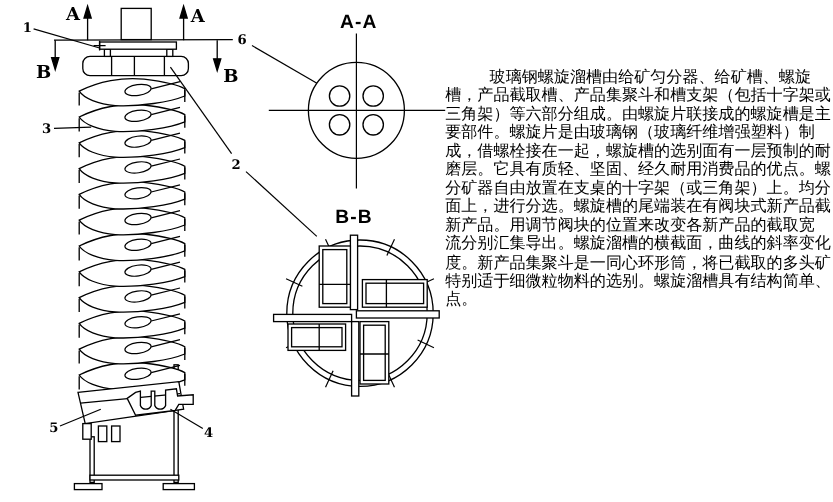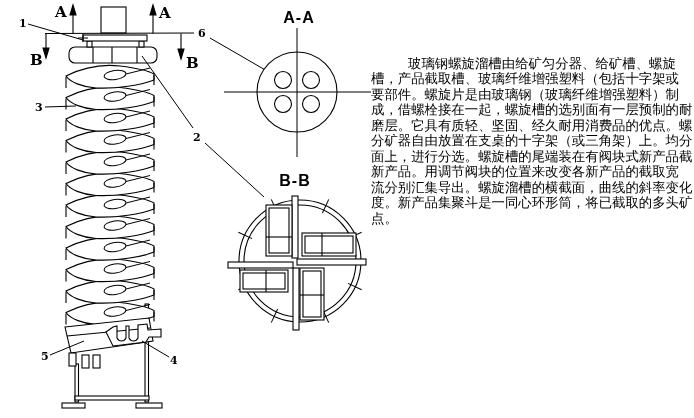--- a/index.html
+++ b/index.html
@@ -171,26 +171,28 @@
       <text class="cad-digit" x="193" y="141">2</text>
       <text class="cad-digit" x="35" y="111">3</text>
       <text class="cad-digit" x="170" y="364">4</text>
       <text class="cad-digit" x="41" y="360">5</text>
       <text class="cad-digit" x="198" y="37">6</text>
     </g>
   </svg>
 
   <div class="article">
     <div class="ln first">玻璃钢螺旋溜槽由给矿匀分器、给矿槽、螺旋</div>
-    <div class="ln">槽，产品截取槽、玻璃纤维增强塑料（包括十字架或</div>
+    <div class="ln">槽，产品截取槽、产品集聚斗和槽支架（包括十字架或</div>
+    <div class="ln">三角架）等六部分组成。由螺旋片联接成的螺旋槽是主</div>
     <div class="ln">要部件。螺旋片是由玻璃钢（玻璃纤维增强塑料）制</div>
     <div class="ln">成，借螺栓接在一起，螺旋槽的选别面有一层预制的耐</div>
     <div class="ln">磨层。它具有质轻、坚固、经久耐用消费品的优点。螺</div>
     <div class="ln">分矿器自由放置在支桌的十字架（或三角架）上。均分</div>
     <div class="ln">面上，进行分选。螺旋槽的尾端装在有阀块式新产品截</div>
     <div class="ln">新产品。用调节阀块的位置来改变各新产品的截取宽</div>
     <div class="ln">流分别汇集导出。螺旋溜槽的横截面，曲线的斜率变化</div>
     <div class="ln">度。新产品集聚斗是一同心环形筒，将已截取的多头矿</div>
+    <div class="ln">特别适于细微粒物料的选别。螺旋溜槽具有结构简单、</div>
     <div class="ln">点。</div>
 
   </div>
 
 </div>
 
 </body></html>

